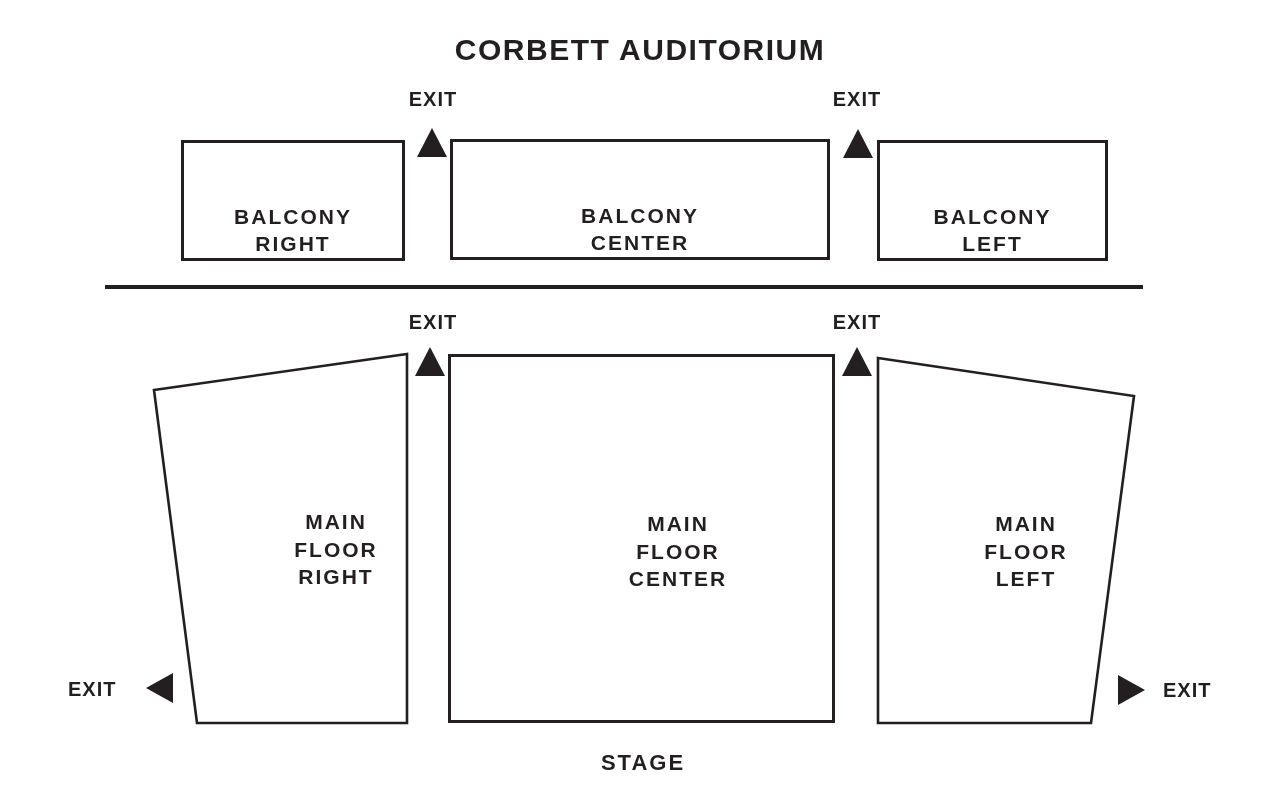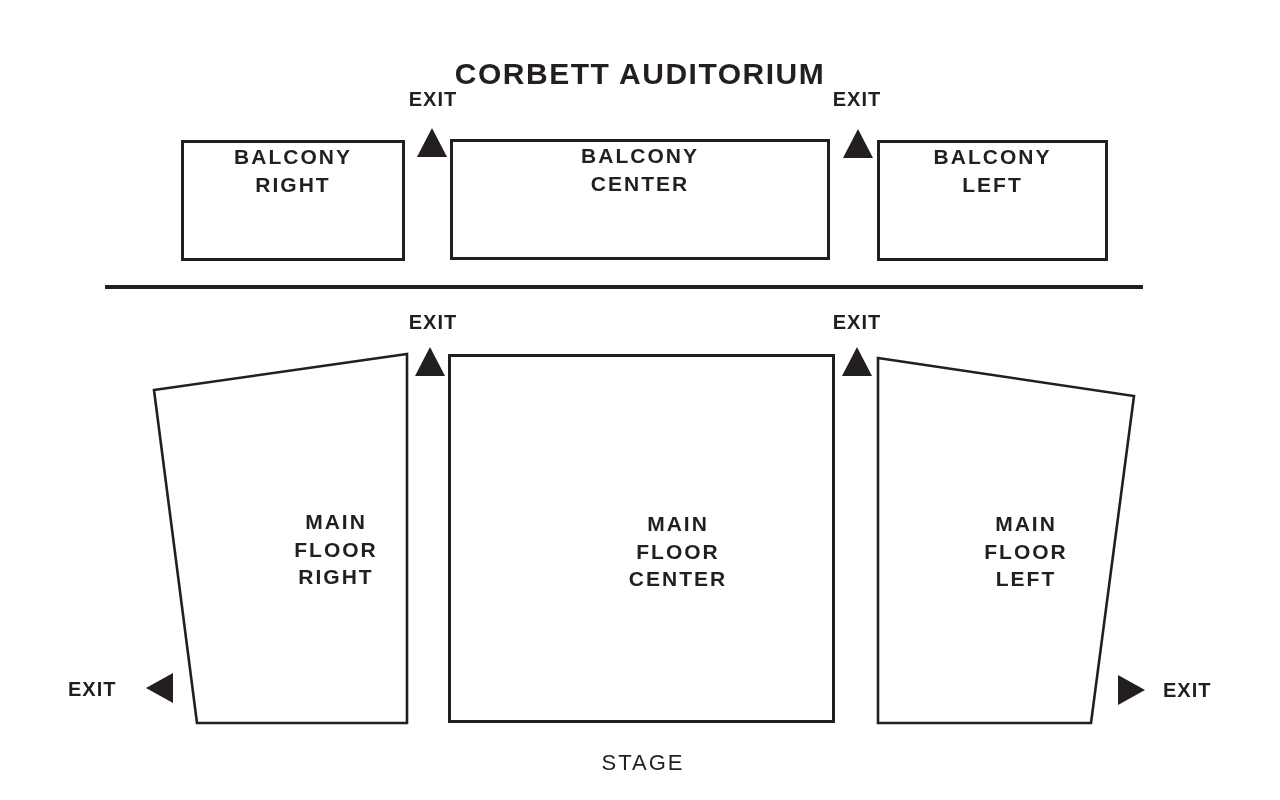--- a/index.html
+++ b/index.html
@@ -11,27 +11,26 @@
     background:var(--bg);
     font-family:"Liberation Sans", sans-serif;
     color:var(--ink);
     overflow:hidden;
   }
   .title {
     position:absolute; left:640px; top:33px;
     transform:translateX(-50%);
     font-size:30px; font-weight:700; letter-spacing:1.5px;
     white-space:nowrap;
-    margin-top:24px;
   }
   .shapes { position:absolute; left:0; top:0; }
   .shapes polygon { fill:none; stroke:var(--ink); stroke-width:2.6; }
   .box {
     position:absolute; border:3px solid var(--ink); background:var(--bg);
-    display:flex; align-items:flex-start; justify-content:center;
+    display:flex; align-items:flex-end; justify-content:center;
   }
   .section-label {
     font-size:21px; font-weight:700; letter-spacing:2px;
     line-height:1.32; text-align:center; white-space:pre-line;
     color:var(--ink);
   }
   .float-label {
     position:absolute; transform:translate(-50%,-50%);margin-left:36px;
   }
   .divider {
@@ -59,21 +58,21 @@
   }
   .arrow-right {
     position:absolute; width:0; height:0;
     border-top:15px solid transparent;
     border-bottom:15px solid transparent;
     border-left:27px solid var(--ink);
   }
   .stage-label {
     position:absolute; left:643px; top:750px;
     transform:translateX(-50%);
-    font-size:22px; font-weight:400; letter-spacing:2px;
+    font-size:22px; font-weight:700; letter-spacing:2px;
   }
 </style>
 </head>
 <body>
 
 <div class="canvas">
 
   <div class="title">CORBETT AUDITORIUM</div>
 
   <div class="exit-text" style="left:433px; top:88px;">EXIT</div>

